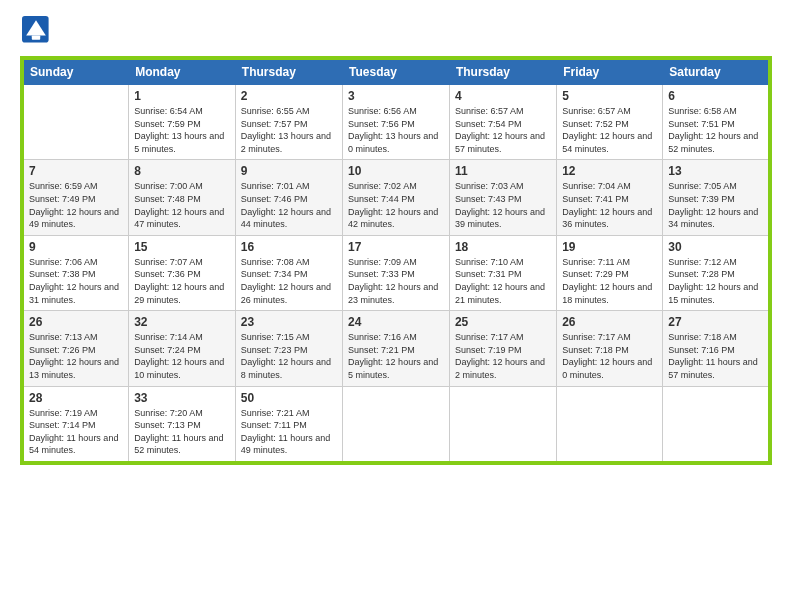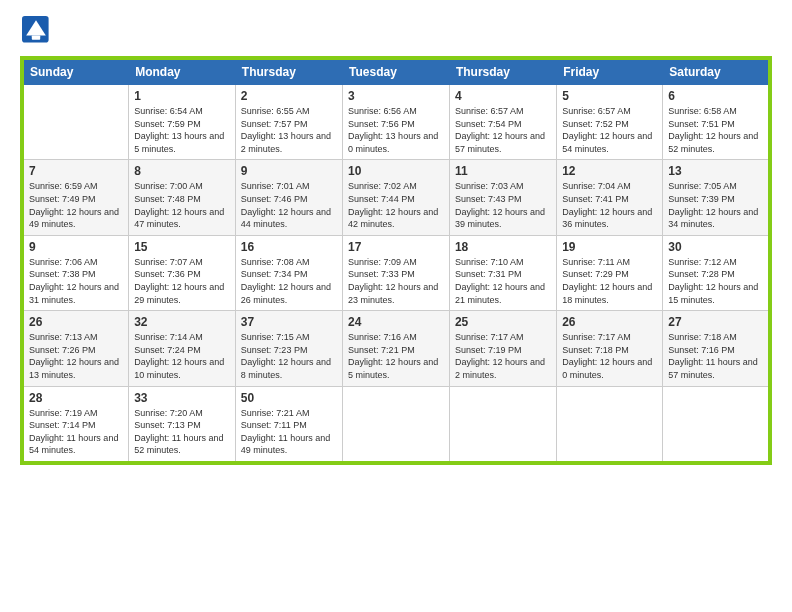--- a/index.html
+++ b/index.html
@@ -227,21 +227,21 @@
         <tr>
           <td>
             <span class="day-number">26</span>
             <div class="day-info">Sunrise: 7:13 AM<br>Sunset: 7:26 PM<br>Daylight: 12 hours and 13 minutes.</div>
           </td>
           <td>
             <span class="day-number">32</span>
             <div class="day-info">Sunrise: 7:14 AM<br>Sunset: 7:24 PM<br>Daylight: 12 hours and 10 minutes.</div>
           </td>
           <td>
-            <span class="day-number">37</span>
+            <span class="day-number">23</span>
             <div class="day-info">Sunrise: 7:15 AM<br>Sunset: 7:23 PM<br>Daylight: 12 hours and 8 minutes.</div>
           </td>
           <td>
             <span class="day-number">24</span>
             <div class="day-info">Sunrise: 7:16 AM<br>Sunset: 7:21 PM<br>Daylight: 12 hours and 5 minutes.</div>
           </td>
           <td>
             <span class="day-number">25</span>
             <div class="day-info">Sunrise: 7:17 AM<br>Sunset: 7:19 PM<br>Daylight: 12 hours and 2 minutes.</div>
           </td>

